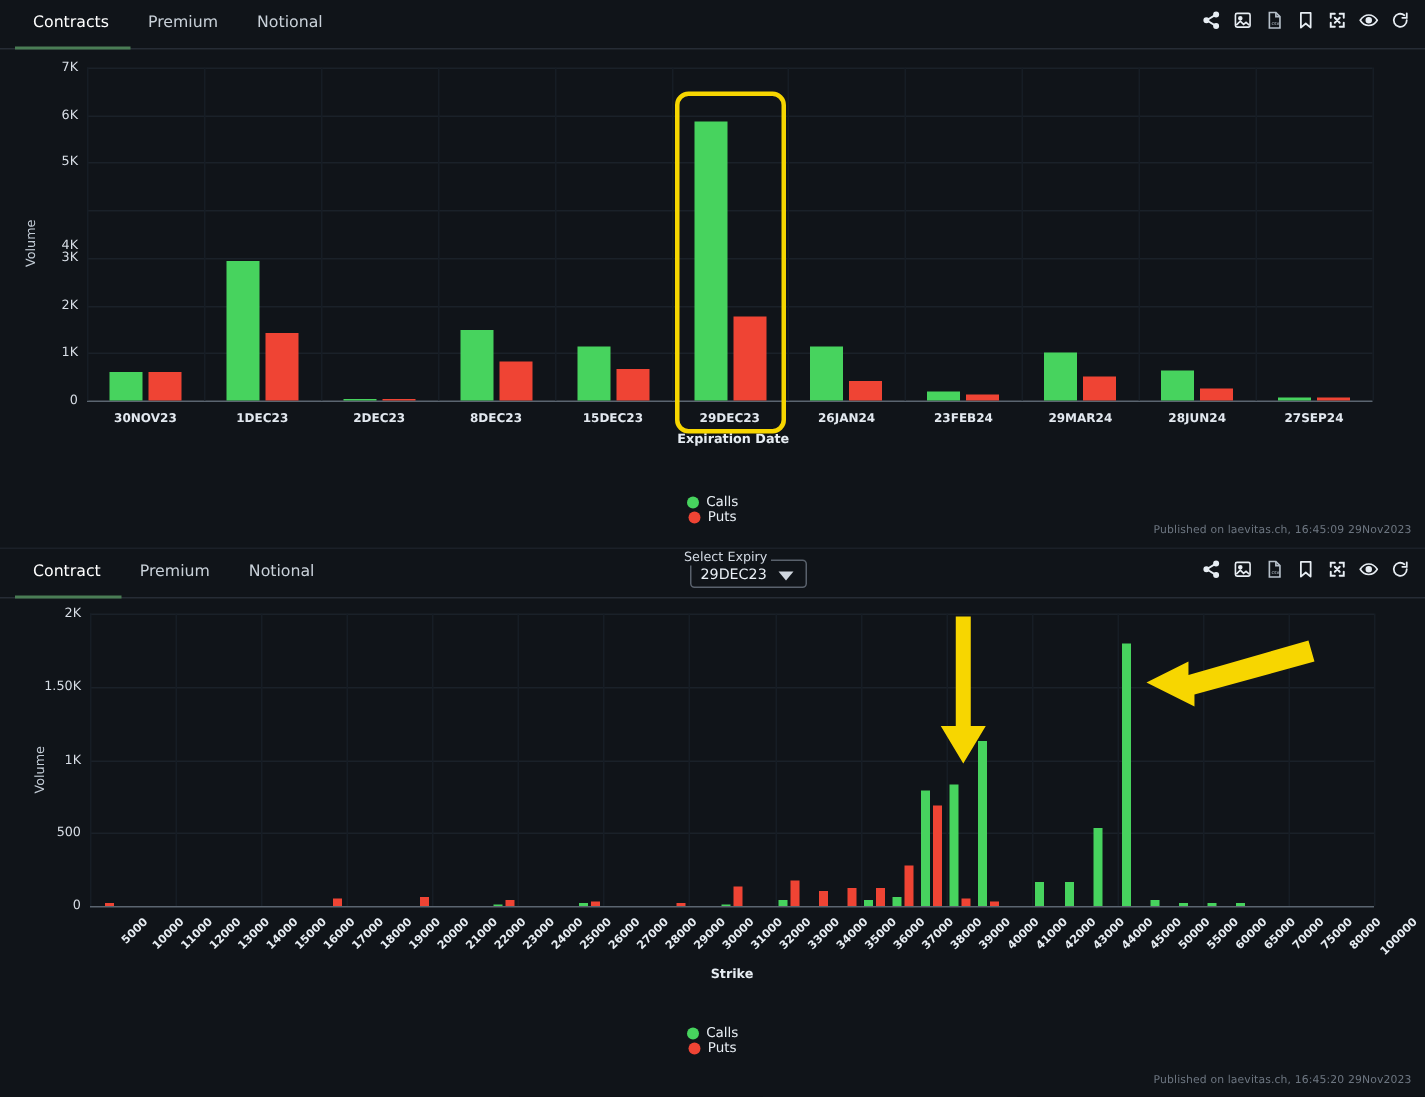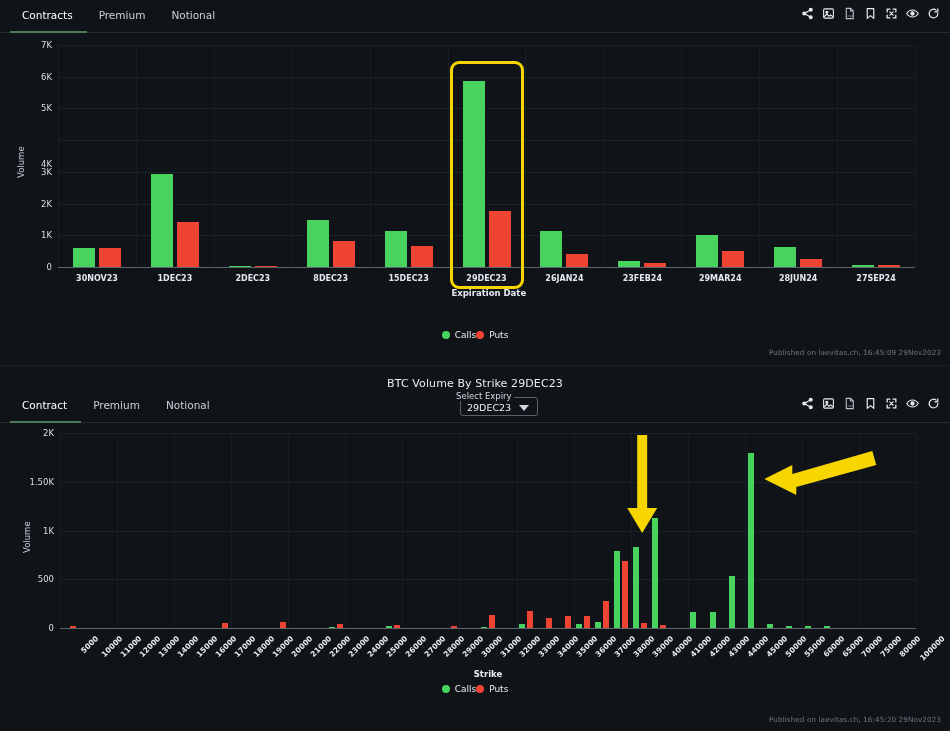--- a/index.html
+++ b/index.html
@@ -116,21 +116,21 @@
   }
   .xaxis-label {
     position: absolute;
     color: #e6ecf2; font-size: 8.5px; font-weight: 700;
     white-space: nowrap;
   }
 
   .legend {
     position: absolute;
     display: flex; align-items: center;
-    left: 0; width: 100%; justify-content: center;
+    left: 0; width: 100%; justify-content: center; flex-direction: column;
   }
   .legend-item { display: flex; align-items: center; gap: 5px; }
   .legend-dot { width: 8px; height: 8px; border-radius: 50%; display: block; }
   .legend-label { color: #e8eef4; font-size: 9px; }
 
   .published {
     position: absolute; right: 9px;
     color: #6d7681; font-size: 7.2px; letter-spacing: .1px;
   }
 
@@ -284,21 +284,20 @@
         <span class="legend-dot" style="background:#ef4434"></span>
         <span class="legend-label">Puts</span>
       </div>
     </div>
 
     <div class="published" style="bottom: 8px;">Published on laevitas.ch, 16:45:09 29Nov2023</div>
   </div>
 
   <div class="panel panel-bottom">
 
-    <div class="panel-title">BTC Volume By Strike 29DEC23</div>
 
     <div class="toolbar-row">
       <div class="tabs">
         <div class="tab active">Contract</div>
         <div class="tab">Premium</div>
         <div class="tab">Notional</div>
       </div>
 
       <div class="expiry-select">
         <span class="expiry-legend">Select Expiry</span>

